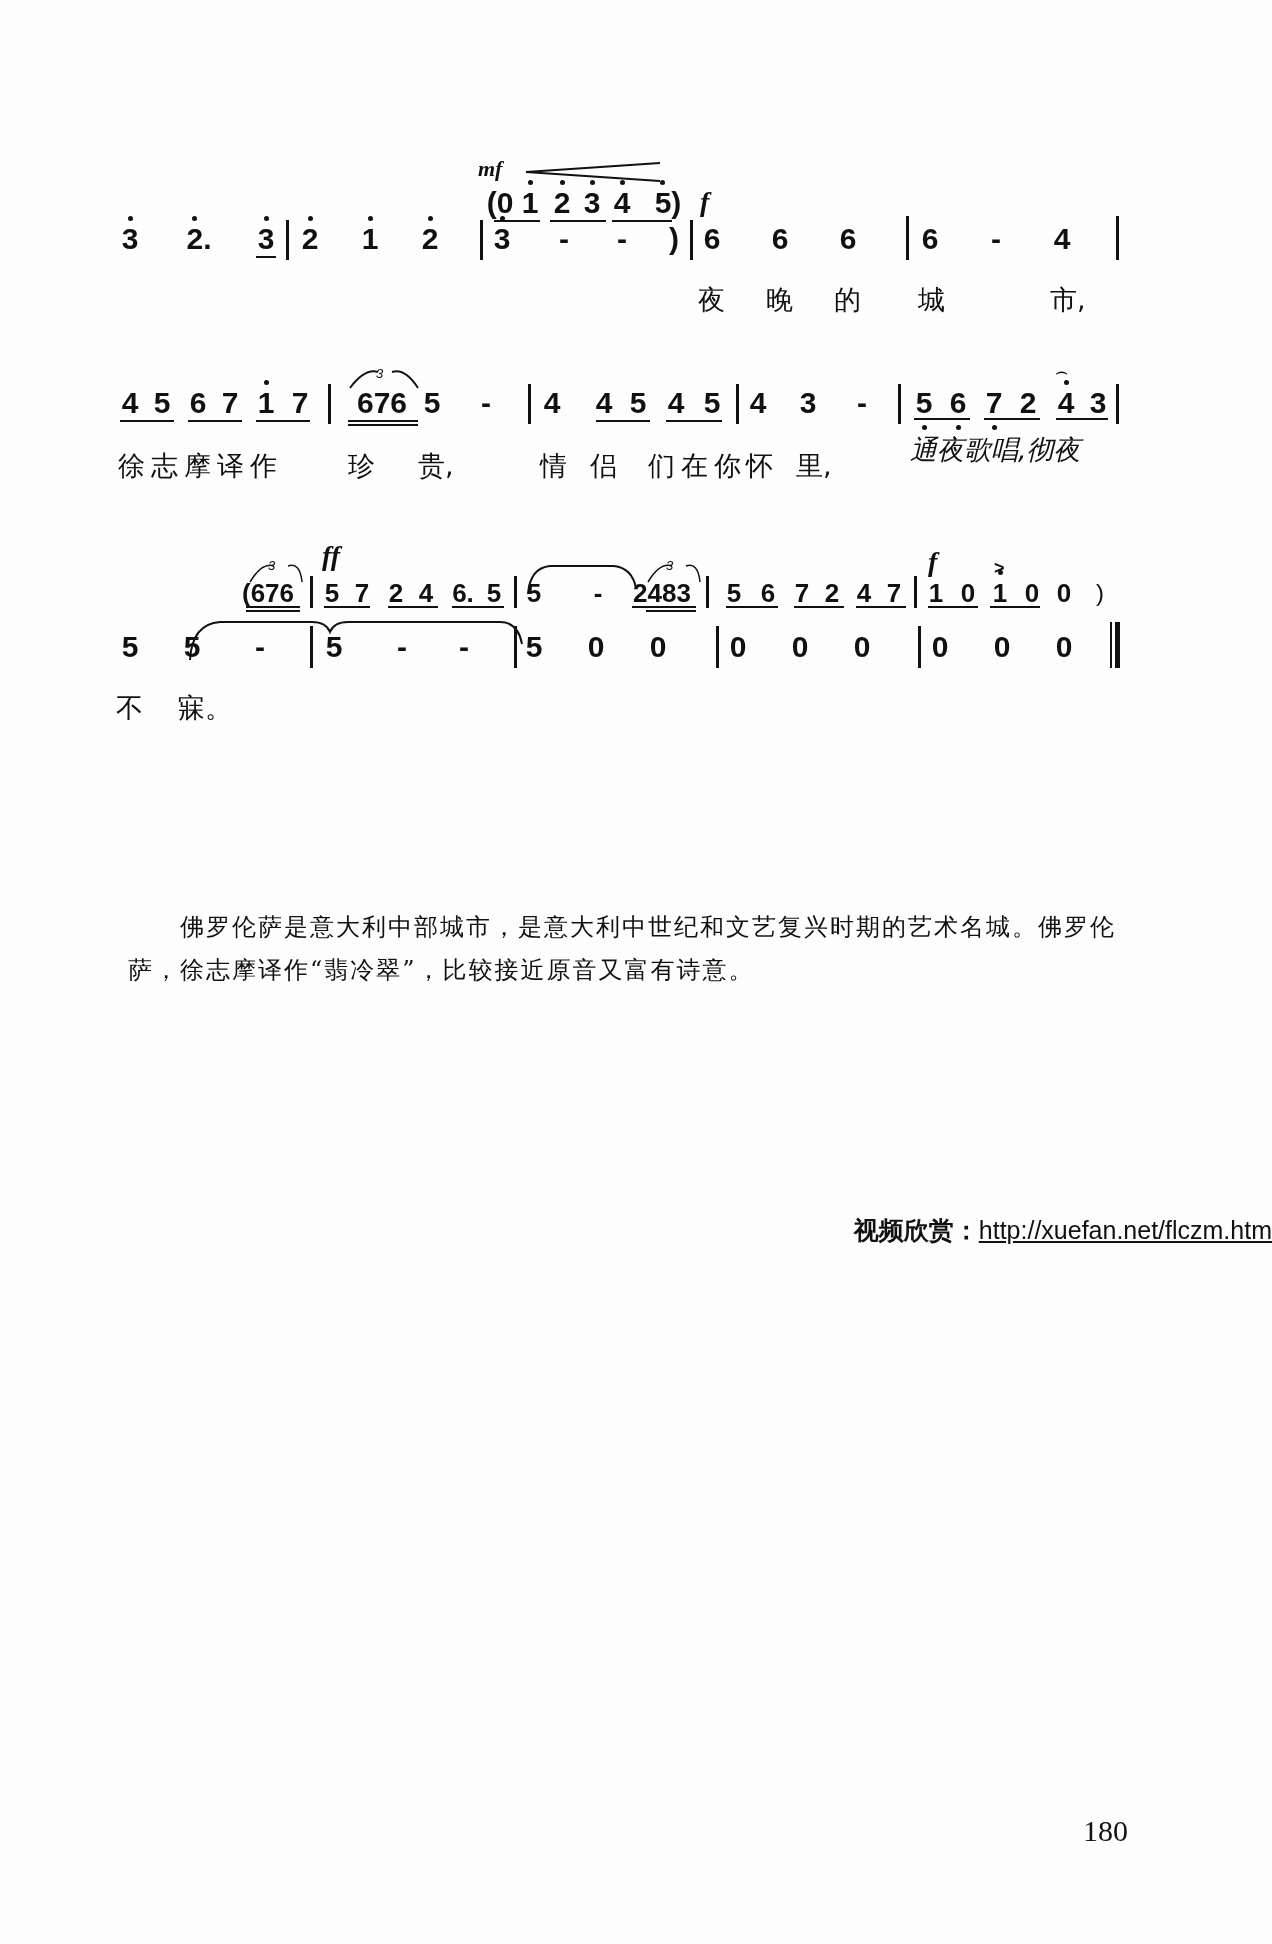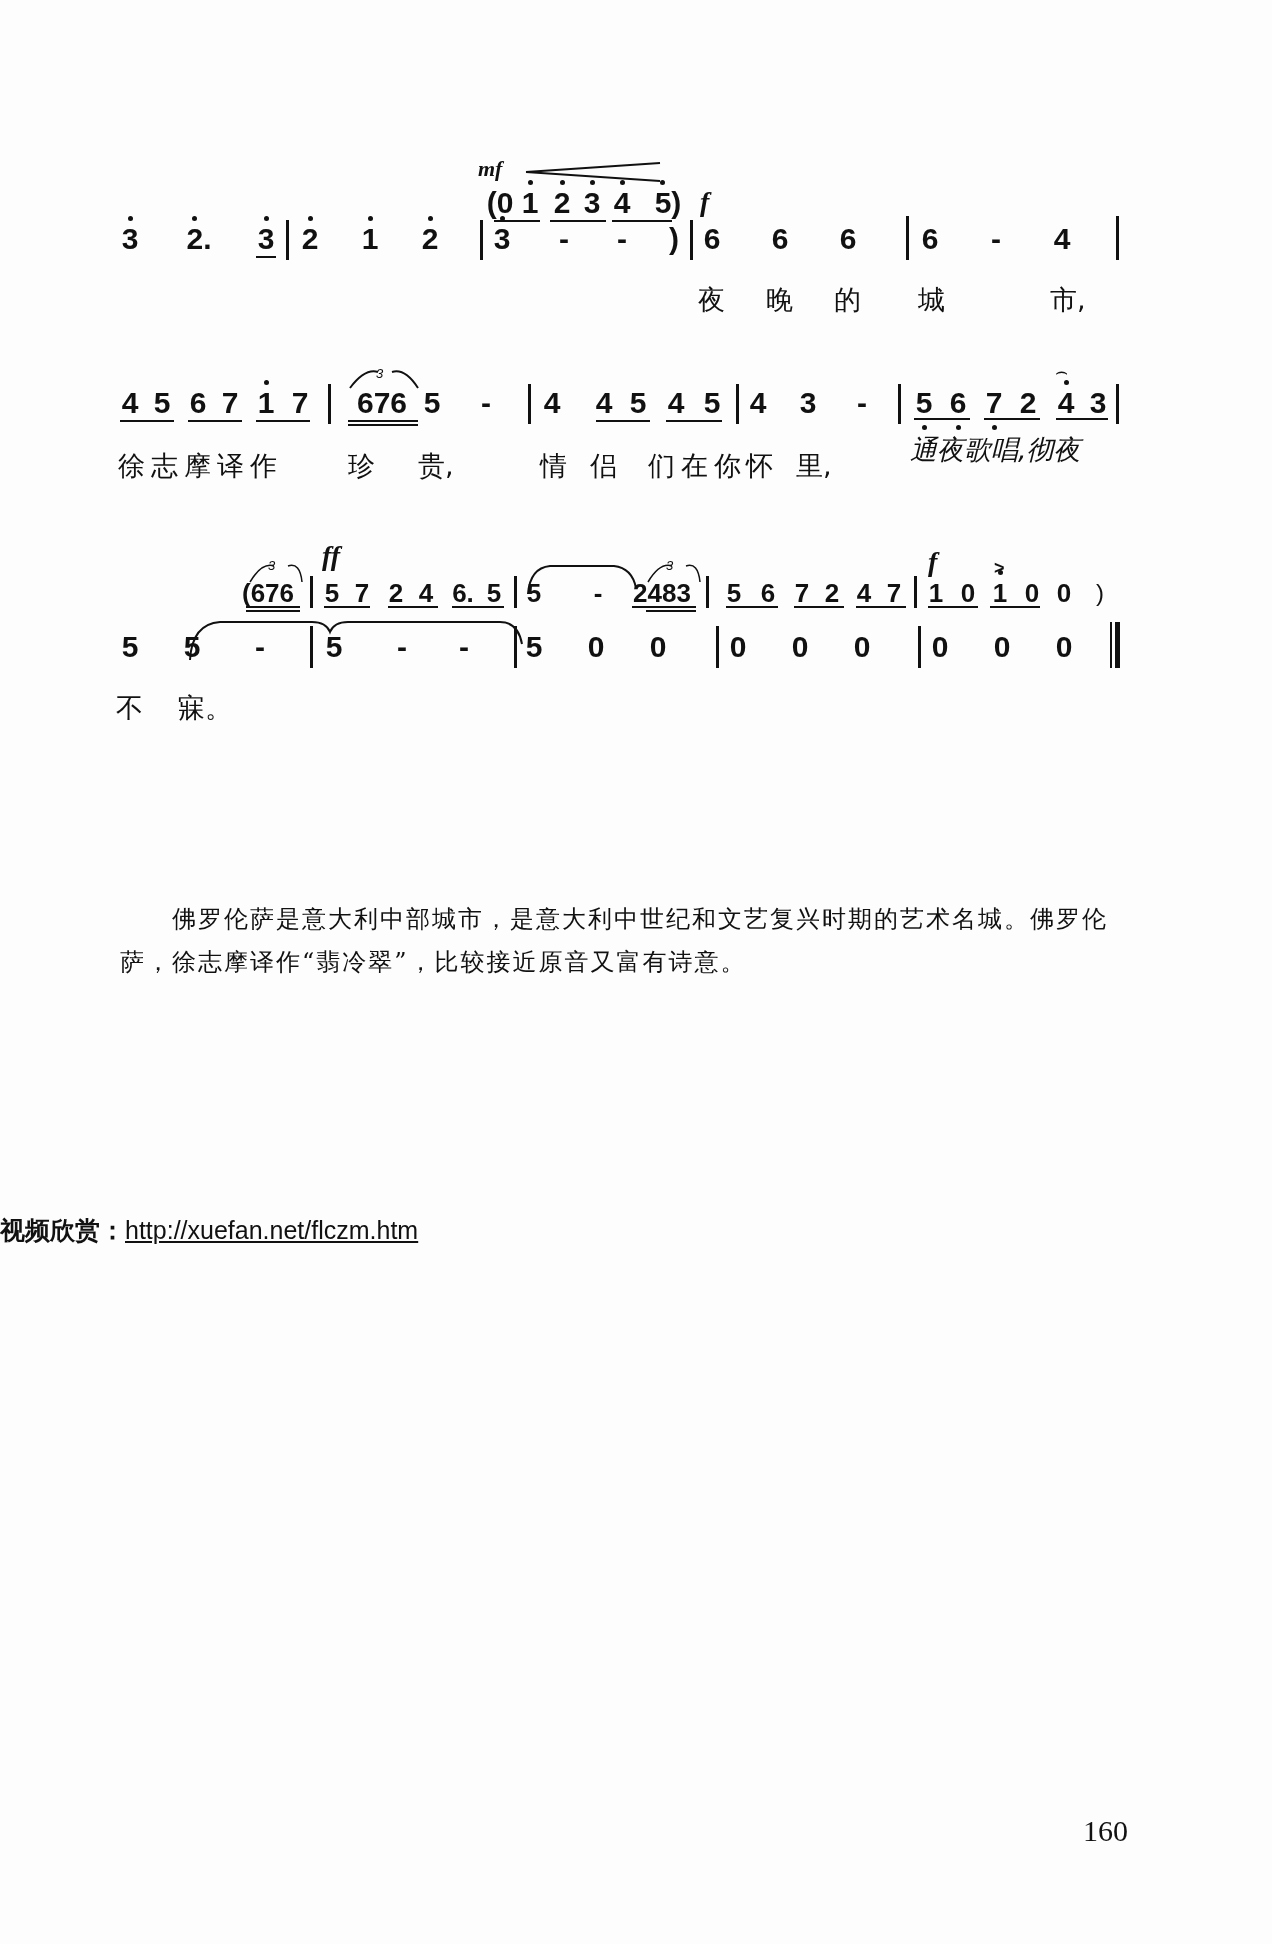--- a/index.html
+++ b/index.html
@@ -13,25 +13,25 @@
                   background: #111; border-radius: 50%; }
   .note .dot-lo { position: absolute; left: 50%; bottom: -10px; width: 5px; height: 5px; margin-left: -2px;
                   background: #111; border-radius: 50%; }
   .uline { position: absolute; height: 2px; background: #111; }
   .bar { position: absolute; width: 3px; background: #111; }
   .dyn { position: absolute; font-family: "Liberation Serif", serif; font-style: italic; font-weight: bold;
          font-size: 28px; color: #111; }
   .lyric { position: absolute; font-family: "DejaVu Sans", sans-serif; font-size: 27px; line-height: 32px; color: #111; }
   .para { position: absolute; left: 120px; width: 1010px; font-family: "DejaVu Serif", serif;
           font-size: 24px; line-height: 43px; color: #111; letter-spacing: 2px; }
-  .para p { margin: 0; }
+  .para p { margin: 8px; }
   .indent { text-indent: 52px; }
   .note-line { position: absolute; left: 170px; top: 770px; font-family: "DejaVu Serif", serif; font-size: 24px;
                color: #111; font-weight: bold; letter-spacing: 1px; }
-  .link-line { position: absolute; left: 0; width: 1272px; top: 1214px; text-align: left;
+  .link-line { position: absolute; left: 0; width: 1272px; top: 1214px; text-align: right;
                font-size: 25px; font-weight: bold; color: #111; }
   .link-line a { color: #111; text-decoration: underline; font-family: "Liberation Sans", sans-serif; font-weight: normal; }
   .page-number { position: absolute; left: 1083px; top: 1814px; font-family: "Liberation Serif", serif;
                  font-size: 30px; color: #111; }
   svg.overlay { position: absolute; left: 0; top: 0; }
 </style>
 </head>
 <body>
 
 <div class="page">
@@ -224,14 +224,14 @@
 
 
   <div class="para" style="top:898px;">
     <p class="indent">佛罗伦萨是意大利中部城市，是意大利中世纪和文艺复兴时期的艺术名城。佛罗伦萨，徐志摩译作“翡冷翠”，比较接近原音又富有诗意。</p>
   </div>
 
   <div class="link-line">
     <span>视频欣赏：</span><a>http://xuefan.net/flczm.htm</a>
   </div>
 
-  <div class="page-number">160</div>
+  <div class="page-number">180</div>
 </div>
 
 </body></html>

